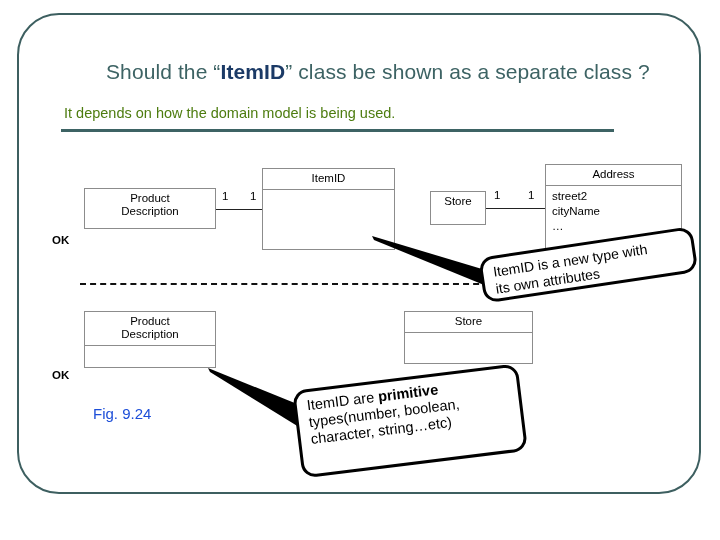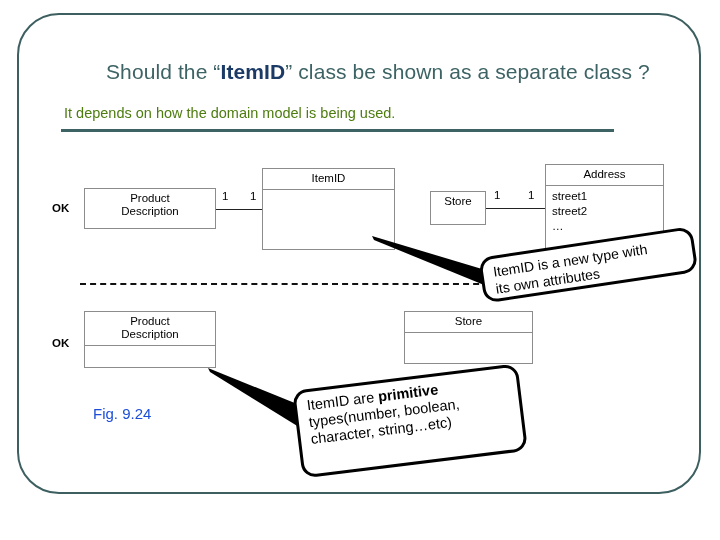--- a/index.html
+++ b/index.html
@@ -84,20 +84,21 @@
     color: #1d4ed8;
     white-space: nowrap;
   }
 
   
   .ok-label {
     position: absolute;
     font-size: 11.5px;
     font-weight: bold;
     color: #000000;
+    margin-top: 32px;
   }
   #ok-1 { left: 52px; top: 202px; }
   #ok-2 { left: 52px; top: 337px; }
 
   
   .uml {
     position: absolute;
     border: 1px solid #8c8c8c;
     background: #ffffff;
     box-sizing: border-box;
@@ -118,21 +119,21 @@
     color: #000000;
     padding: 3px 4px 3px 6px;
     line-height: 1.28;
   }
   .uml .uml-attrs div { white-space: nowrap; }
 
   
   #box-proddesc-1 { left: 84px;  top: 188px; width: 132px; height: 41px; }
   #box-itemid     { left: 262px; top: 168px; width: 133px; height: 82px; }
   #box-store-1    { left: 430px; top: 191px; width: 56px;  height: 34px; }
-  #box-address    { left: 545px; top: 164px; width: 119px; height: 96px; }
+  #box-address    { left: 545px; top: 164px; width: 137px; height: 96px; }
 
   
   #box-proddesc-2 { left: 84px;  top: 311px; width: 132px; height: 57px; }
   #box-store-2    { left: 404px; top: 311px; width: 129px; height: 53px; }
 
   
   .assoc-line {
     position: absolute;
     height: 1px;
     background: #222222;
@@ -221,22 +222,22 @@
   </div>
 
   <div class="uml" id="box-store-1">
     <div class="uml-name">Store</div>
   </div>
 
   <div class="uml" id="box-address">
     <div class="uml-name">Address</div>
     <div class="uml-sep"></div>
     <div class="uml-attrs">
-      <div>street1</div>
       <div>street2</div>
+      <div>cityName</div>
       <div>…</div>
     </div>
   </div>
 
   <div class="assoc-line" id="assoc-1"></div>
   <div class="assoc-line" id="assoc-2"></div>
 
   <div class="mult" id="mult-1a">1</div>
   <div class="mult" id="mult-1b">1</div>
   <div class="mult" id="mult-2a">1</div>

